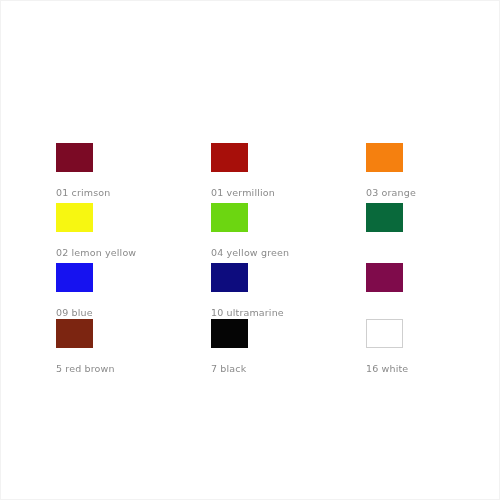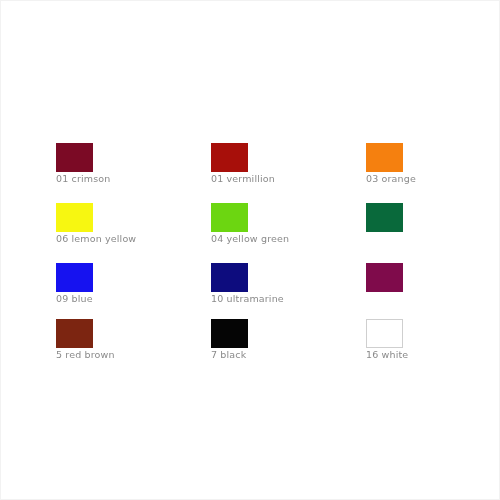--- a/index.html
+++ b/index.html
@@ -38,21 +38,21 @@
   .swatch-chip {
     width: 37px;
     height: 29px;
     box-sizing: border-box;
     display: block;
   }
   .swatch-chip.bordered {
     border: 1px solid #cfcfcf;
   }
   .swatch-label {
-    margin-top: 1px;
+    margin-top: 15px;
     font-size: 9.5px;
     line-height: 12px;
     color: #8a8a8a;
     white-space: nowrap;
     letter-spacing: 0.15px;
   }
 </style>
 </head>
 <body>
 
@@ -65,21 +65,21 @@
       <div class="swatch-cell">
         <span class="swatch-chip" style="background-color: rgb(167, 15, 10);"></span>
         <div class="swatch-label">01 vermillion</div>
       </div>
       <div class="swatch-cell">
         <span class="swatch-chip" style="background-color: rgb(245, 128, 15);"></span>
         <div class="swatch-label">03 orange</div>
       </div>
       <div class="swatch-cell">
         <span class="swatch-chip" style="background-color: rgb(247, 247, 17);"></span>
-        <div class="swatch-label">06 lemon yellow</div>
+        <div class="swatch-label">02 lemon yellow</div>
       </div>
       <div class="swatch-cell">
         <span class="swatch-chip" style="background-color: rgb(108, 214, 17);"></span>
         <div class="swatch-label">04 yellow green</div>
       </div>
       <div class="swatch-cell">
         <span class="swatch-chip" style="background-color: rgb(9, 105, 59);"></span>
       </div>
       <div class="swatch-cell">
         <span class="swatch-chip" style="background-color: rgb(22, 18, 240);"></span>

